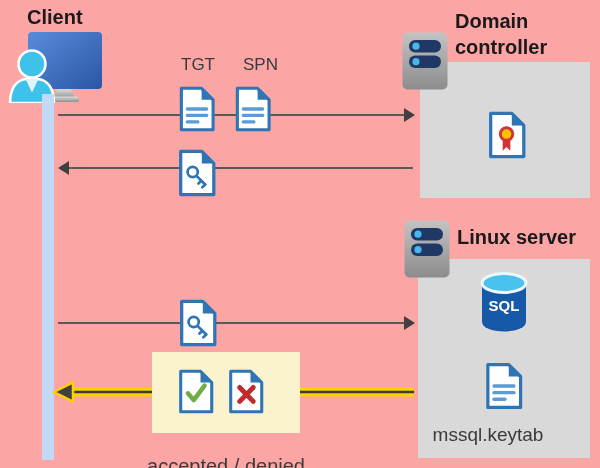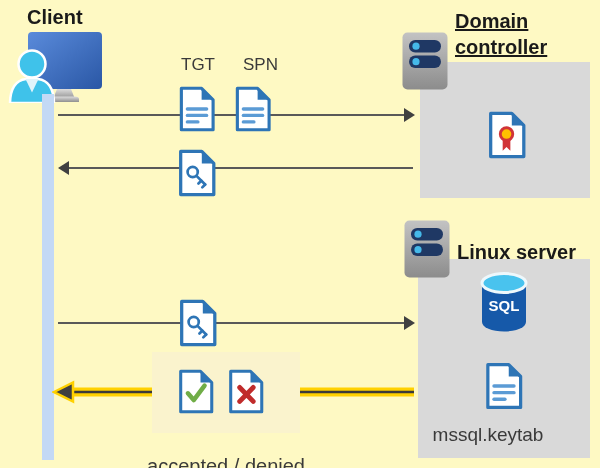--- a/index.html
+++ b/index.html
@@ -6,21 +6,21 @@
     --doc_blue:#2e75b6; --doc_line_blue:#5b9bd5; --check_green:#70ad47;
     --cross_red:#c02b2b; --cert_red:#d13438; --cert_yellow:#ffc000;
     --sql_blue:#1659a9; --sql_top:#49c3ee; --server_navy:#1f3864; --server_dot:#45b9e9;
     --gray_box:#d9d9d9; --arrow_gray:#595959; --arrowhead_gray:#404040;
     --gold:#ffd100; --gold_core:#3a3a3a; --highlight_yellow:#faf3cd;
     --timeline_blue:#c3d9f5; --person_cyan:#3fc2ea;
     --text_dark:#1a1a1a; --text_gray:#3a3a3a;
   }
   html,body{margin:0;padding:0;background:#fff;}
   .canvas{
-    position:relative;width:600px;height:468px;background:#fef9c3;overflow:hidden;
+    position:relative;width:600px;height:468px;background:#fca5a5;overflow:hidden;
     font-family:"Liberation Sans", sans-serif;
   }
   .abs{position:absolute;}
   .title{font-size:20px;font-weight:bold;color:var(--text_dark,#1a1a1a);line-height:1.32;}
   .plain{font-size:19px;color:var(--text_gray,#3a3a3a);}
   .small-label{font-size:17px;color:var(--text_gray,#3a3a3a);text-align:center;}
   .gray-box{background:var(--gray_box,#d9d9d9);}
   .timeline{background:var(--timeline_blue,#c3d9f5);}
   .flow-line{height:2px;background:var(--arrow_gray,#595959);}
   .arrow-right{width:0;height:0;border-top:7px solid transparent;border-bottom:7px solid transparent;border-left:11px solid var(--arrowhead_gray,#404040);}
@@ -122,21 +122,21 @@
   </svg>
 
   <div class="abs gray-box" style="left:420px;top:62px;width:170px;height:136px;"></div>
   <svg class="abs" style="left:402px;top:32px;" width="46" height="58" viewBox="0 0 46 58">
     <rect x="0.5" y="0.5" width="45" height="57" rx="5" fill="url(#grad-server)"></rect>
     <rect class="pill" x="7" y="8" width="32" height="12.5" rx="6.2"></rect>
       <circle class="dot" cx="14" cy="14.2" r="3.6"></circle>
     <rect class="pill" x="7" y="23.5" width="32" height="12.5" rx="6.2"></rect>
       <circle class="dot" cx="14" cy="29.7" r="3.6"></circle>
   </svg>
-  <div class="abs title" style="left:455px;top:8px;width:145px;text-decoration:underline;">Domain controller</div>
+  <div class="abs title" style="left:455px;top:8px;width:145px;">Domain controller</div>
   <svg class="abs" style="left:487px;top:111px;" width="40" height="48" viewBox="0 0 40 50">
     <path class="page" d="M3 2.5 H25 L37.5 15 V47.5 H3 Z"></path>
       <path class="fold" d="M25 2.5 V15 H37.5 Z"></path>
     <path class="ribbon" d="M15.5 28 V41.5 L19.5 37.5 L23.5 41.5 V28 Z"></path>
     <circle class="seal" cx="19.5" cy="24" r="6.5"></circle>
   </svg>
 
   <div class="abs flow-line" style="left:58px;top:322px;width:347px;"></div>
   <div class="abs arrow-right" style="left:404px;top:316px;"></div>
   <svg class="abs" style="left:178px;top:299px;" width="40" height="48" viewBox="0 0 40 50">
@@ -170,21 +170,21 @@
   <div class="abs plain centered" style="left:130px;top:438px;width:192px;font-size:20px;margin-top:17px;">accepted / denied</div>
 
   <div class="abs gray-box" style="left:418px;top:259px;width:172px;height:199px;"></div>
   <svg class="abs" style="left:404px;top:220px;" width="46" height="58" viewBox="0 0 46 58">
     <rect x="0.5" y="0.5" width="45" height="57" rx="5" fill="url(#grad-server)"></rect>
     <rect class="pill" x="7" y="8" width="32" height="12.5" rx="6.2"></rect>
       <circle class="dot" cx="14" cy="14.2" r="3.6"></circle>
     <rect class="pill" x="7" y="23.5" width="32" height="12.5" rx="6.2"></rect>
       <circle class="dot" cx="14" cy="29.7" r="3.6"></circle>
   </svg>
-  <div class="abs title" style="left:457px;top:224px;margin-top:15px;">Linux server</div>
+  <div class="abs title" style="left:457px;top:224px;">Linux server</div>
 
   <svg class="abs" style="left:478px;top:270px;" width="52" height="64" viewBox="0 0 52 64">
     <rect class="sqlbody" x="4" y="13" width="44" height="39"></rect>
     <ellipse class="sqlbody" cx="26" cy="52" rx="22" ry="9.5"></ellipse>
     <ellipse class="sqltop" cx="26" cy="13" rx="22" ry="9.5"></ellipse>
     <text class="sqltext" x="26" y="41" text-anchor="middle">SQL</text>
   </svg>
 
   <svg class="abs" style="left:485px;top:361px;" width="38" height="50" viewBox="0 0 40 50">
     <path class="page" d="M3 2.5 H25 L37.5 15 V47.5 H3 Z"></path>

